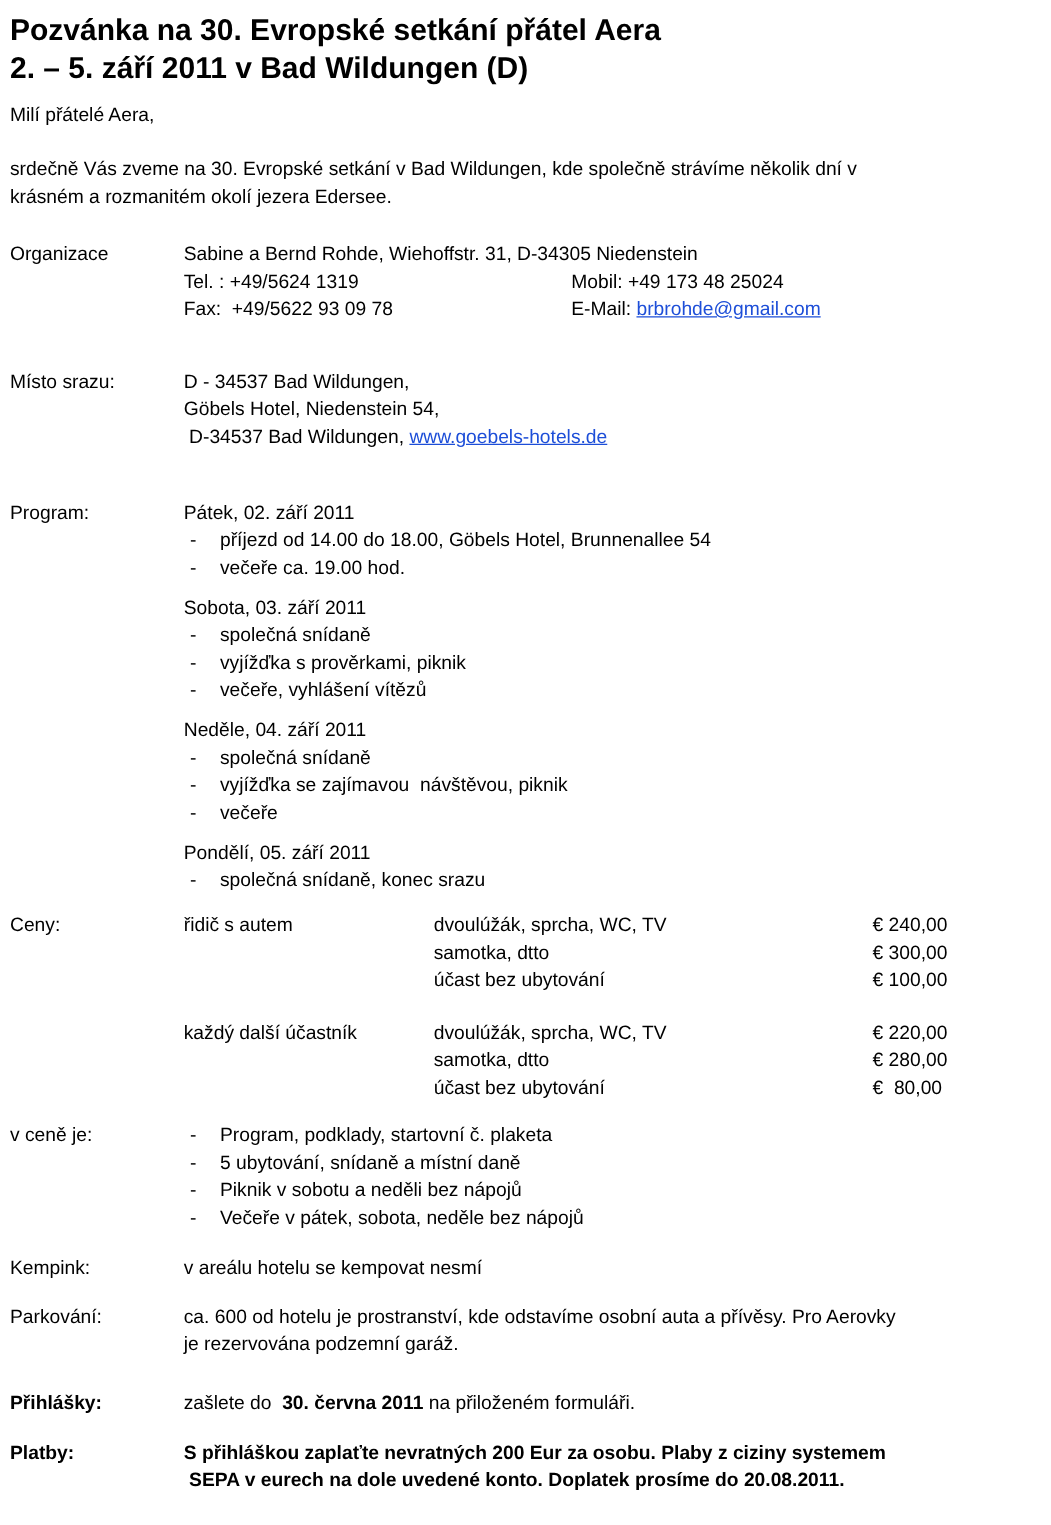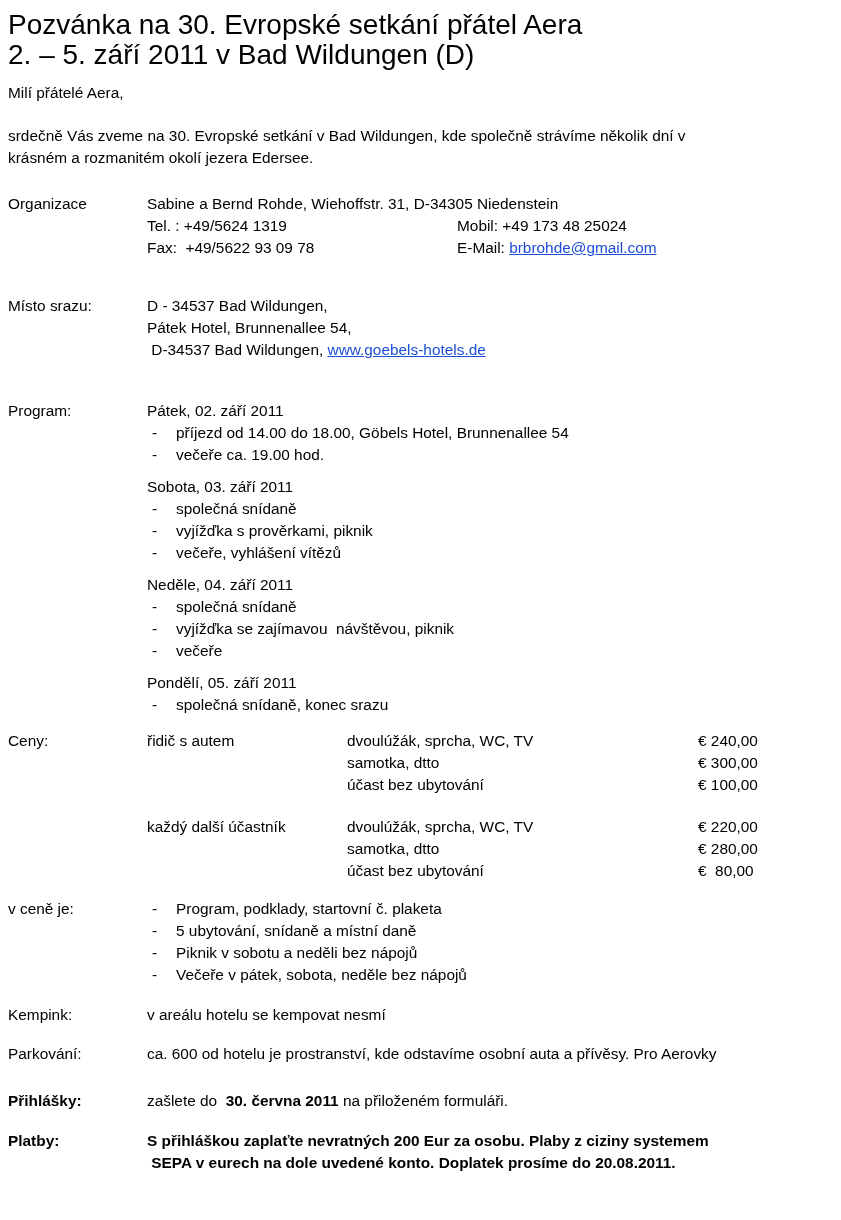--- a/index.html
+++ b/index.html
@@ -16,23 +16,23 @@
     line-height: 22px;
     overflow: hidden;
   }
   .page {
     box-sizing: border-box;
     width: 841px;
     height: 1220px;
     padding-left: 8px;
   }
   h1.title {
-    font-size: 28px;
+    font-size: 24px;
     line-height: 30px;
-    font-weight: normal;
+    font-weight: bold;
     margin: 10px 0 0 0;
     letter-spacing: 0;
   }
   .greeting { margin-top: 12px; white-space: pre; }
   .intro { margin-top: 21px; }
   .nowrap { white-space: nowrap; }
   .pre { white-space: pre; }
   .bold { font-weight: bold; }
 
   .row { display: flex; align-items: flex-start; }
@@ -101,21 +101,21 @@
         <div class="pre">Fax:  +49/5622 93 09 78</div>
         <div class="nowrap"><span class="pre">E-Mail: </span><a class="link">brbrohde@gmail.com</a></div>
       </div>
     </div>
   </div>
 
   <div class="row mt-misto">
     <div class="label">Místo srazu:</div>
     <div class="content">
       <div class="nowrap">D - 34537 Bad Wildungen,</div>
-      <div class="nowrap">Pátek Hotel, Brunnenallee 54,</div>
+      <div class="nowrap">Göbels Hotel, Niedenstein 54,</div>
       <div class="nowrap"><span class="pre"> D-34537 Bad Wildungen, </span><a class="link">www.goebels-hotels.de</a></div>
     </div>
   </div>
 
   <div class="row mt-program">
     <div class="label">Program:</div>
     <div class="content">
 
       <div class="day-block">
         <div class="nowrap">Pátek, 02. září 2011</div>
@@ -241,20 +241,21 @@
     <div class="label">Kempink:</div>
     <div class="content">
       <div class="nowrap">v areálu hotelu se kempovat nesmí</div>
     </div>
   </div>
 
   <div class="row mt-parkovani">
     <div class="label">Parkování:</div>
     <div class="content">
       <div class="nowrap">ca. 600 od hotelu je prostranství, kde odstavíme osobní auta a přívěsy. Pro Aerovky</div>
+      <div class="nowrap">je rezervována podzemní garáž.</div>
     </div>
   </div>
 
   <div class="row mt-prihlasky">
     <div class="label bold">Přihlášky:</div>
     <div class="content">
       <div class="nowrap"><span class="pre">zašlete do  </span><span class="bold pre">30. června 2011</span><span class="pre"> na přiloženém formuláři.</span></div>
     </div>
   </div>
 

